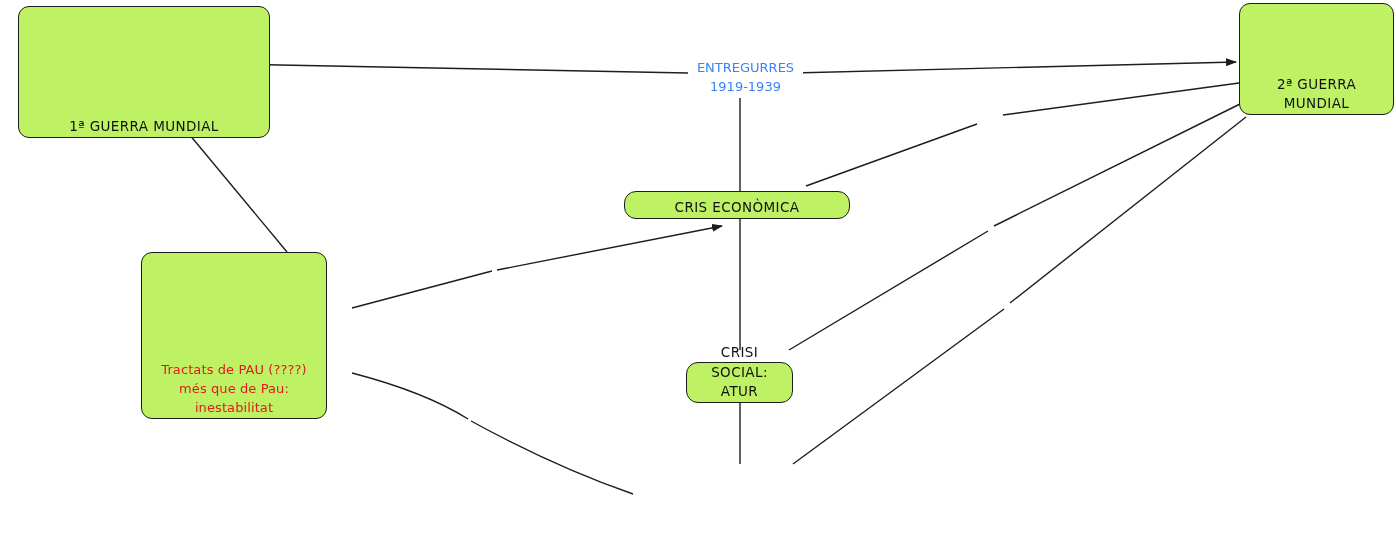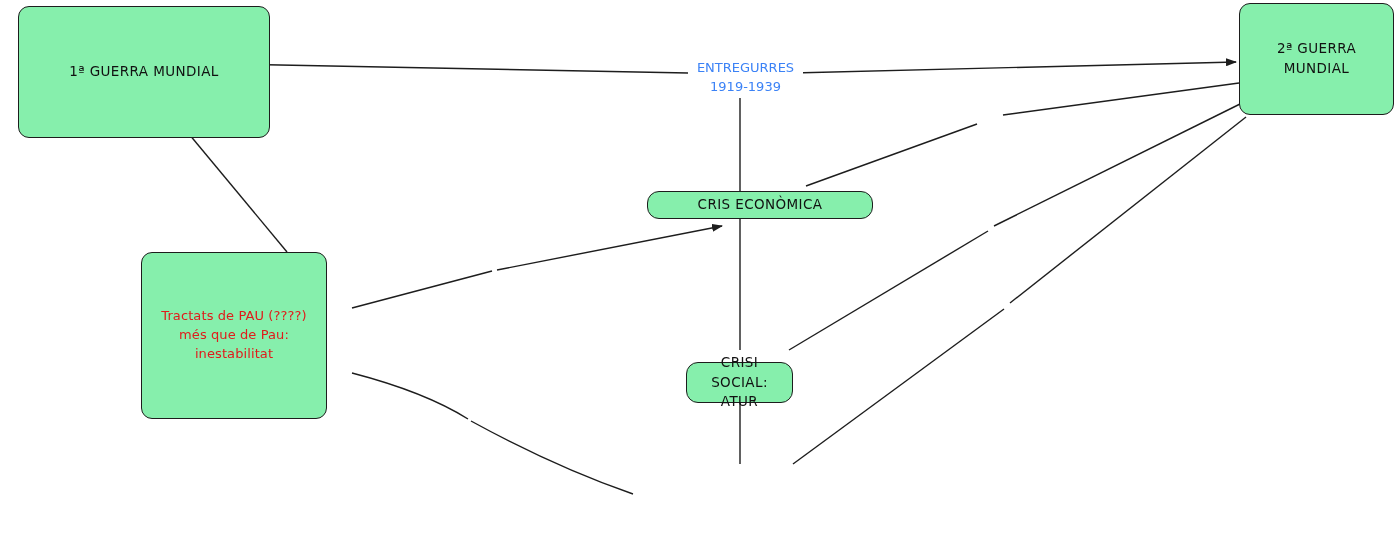--- a/index.html
+++ b/index.html
@@ -20,24 +20,24 @@
   #edges {
     position: absolute;
     left: 0;
     top: 0;
     width: 1396px;
     height: 551px;
   }
   .node {
     position: absolute;
     box-sizing: border-box;
-    background: #86efac;
+    background: #bef264;
     border: 1.4px solid #1d1d1d;
     display: flex;
-    align-items: center;
+    align-items: flex-end;
     justify-content: center;
     text-align: center;
     color: #111111;
     font-family: "DejaVu Sans", sans-serif;
     font-size: 13.5px;
     letter-spacing: 0.4px;
     line-height: 1.45;
     z-index: 3;
   }
   .node .txt { padding: 0 6px; }
@@ -102,21 +102,21 @@
   <div class="node rounded" style="left:1239px; top:3px; width:155px; height:112px;">
     <span class="txt">2ª GUERRA MUNDIAL</span>
   </div>
 
   <div class="node rounded red" style="left:141px; top:252px; width:186px; height:167px; white-space:pre-line;">
     <span class="txt">Tractats de PAU  (????)
 més que de Pau:
 inestabilitat</span>
   </div>
 
-  <div class="node pill" style="left:647px; top:191px; width:226px; height:28px;">
+  <div class="node pill" style="left:624px; top:191px; width:226px; height:28px;">
     <span class="txt">CRIS ECONÒMICA</span>
   </div>
 
   <div class="node pill" style="left:686px; top:350px; width:107px; height:41px; white-space:pre-line;margin-top:12px;">
     <span class="txt">CRISI SOCIAL:
 ATUR</span>
   </div>
 
 
   <div class="edge-label" style="left:688px; top:58px; width:105px;">ENTREGURRES

